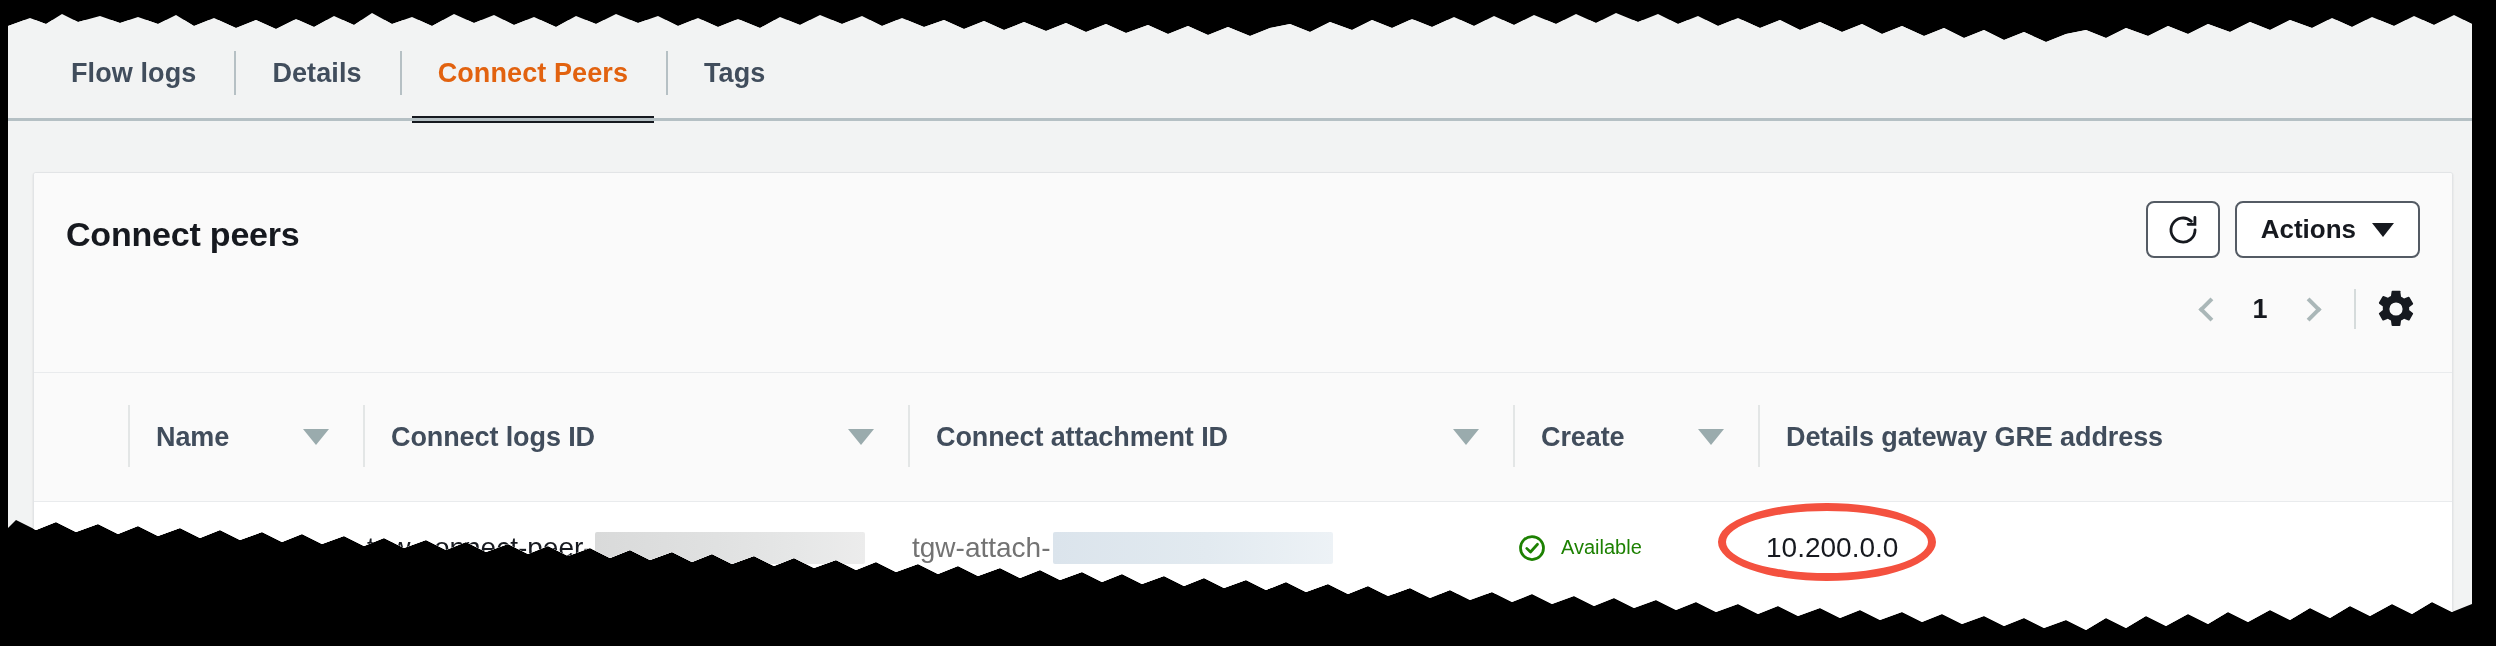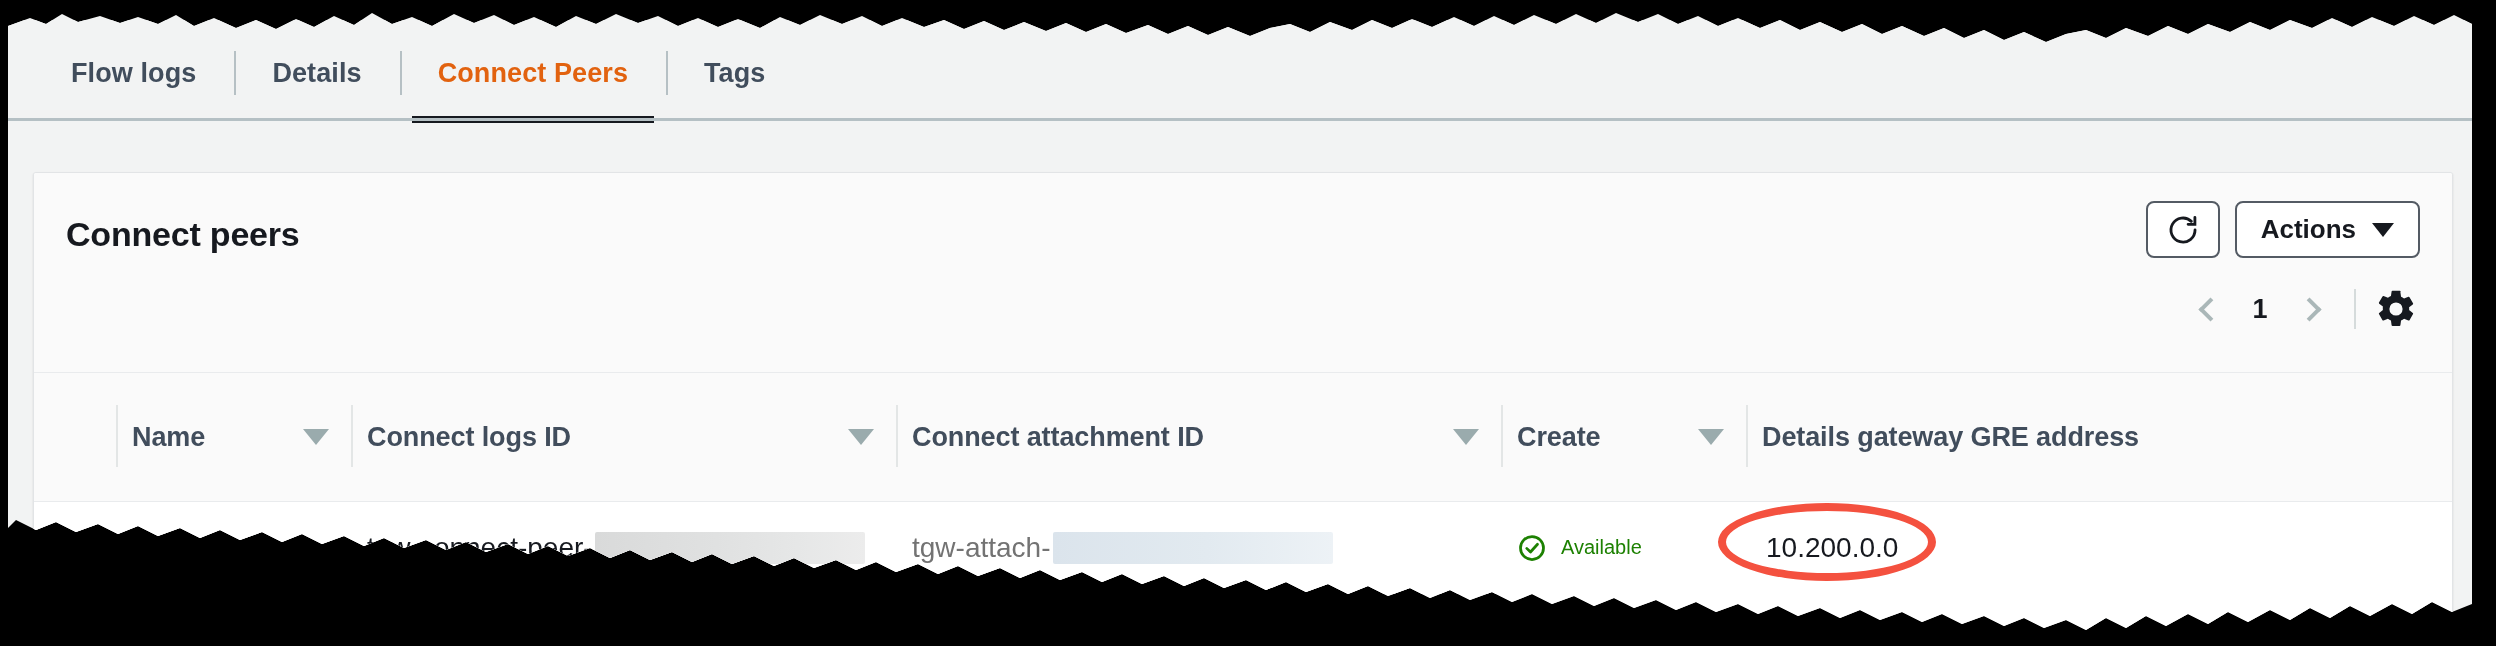--- a/index.html
+++ b/index.html
@@ -196,21 +196,22 @@
     border-bottom: 1px solid #e9ebed;
     padding: 0;
     vertical-align: middle;
   }
   .th-inner {
     position: relative;
     height: 128px;
     display: flex;
     align-items: center;
     justify-content: space-between;
-    padding: 0 22px 0 16px;
+    padding: 0 22px 0 28px;
+    margin-left: 12px;
   }
   th.divided .th-inner::before {
     content: "";
     position: absolute;
     left: 0; top: 32px;
     width: 2px; height: 62px;
     background: #e3e6e6;
   }
   .th-label {
     font-size: 27px;

